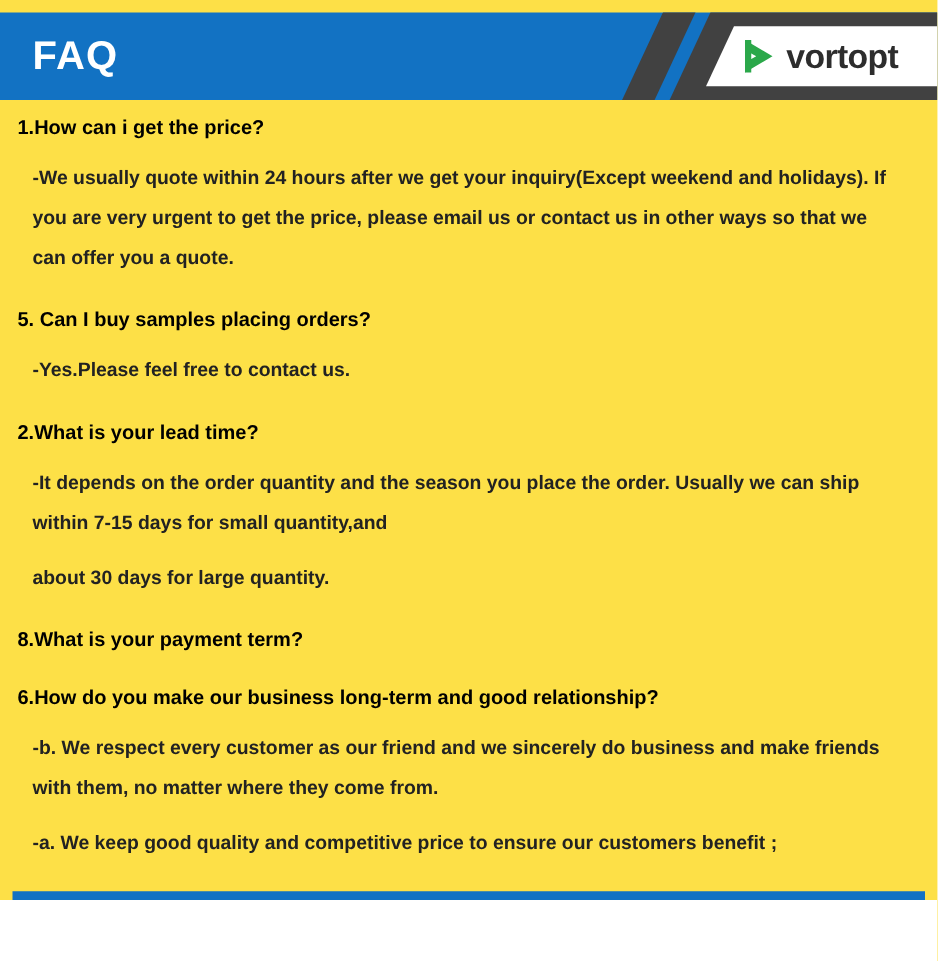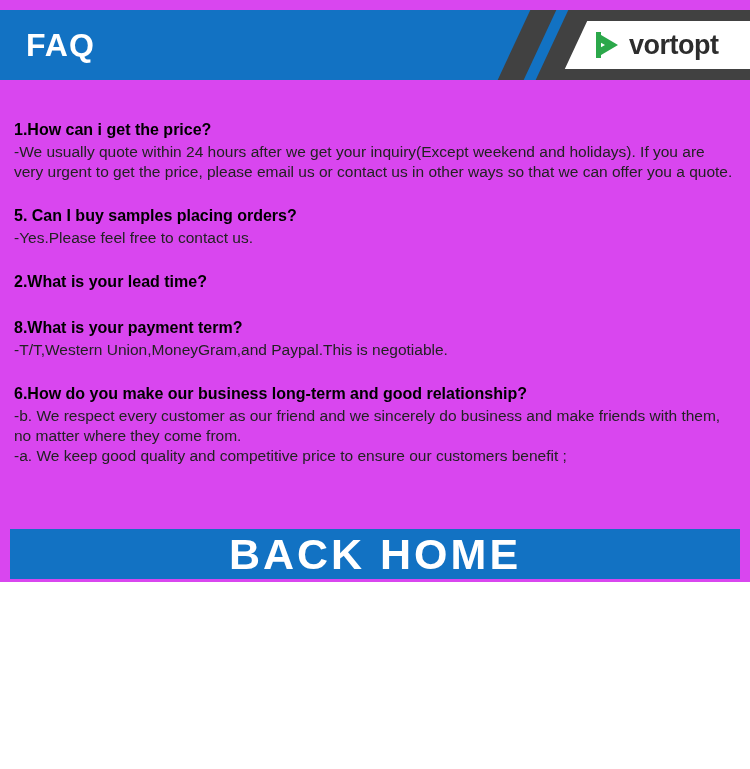--- a/index.html
+++ b/index.html
@@ -1,23 +1,23 @@
 <!DOCTYPE html>
 <html style="--accent: #1272c3; --banner-dark: #414141;"><head>
 <meta charset="utf-8">
 <style>
   * { box-sizing: border-box; }
   html, body { margin: 0; padding: 0; background: #ffffff; }
   body { font-family: "Liberation Sans", "DejaVu Sans", sans-serif; }
 
   .page {
     width: 750px;
-    height: 582px;
+    height: 720px;
     margin: 0 auto;
-    background: #d946ef;
+    background: #fde047;
     display: flex;
     flex-direction: column;
     overflow: hidden;
   }
 
   
   .header {
     position: relative;
     height: 70px;
     margin-top: 10px;
@@ -77,36 +77,37 @@
     font-size: 27px;
     font-weight: 800;
     color: #2d2d2d;
     letter-spacing: -0.5px;
     line-height: 1;
   }
 
   
   .content {
     flex: 1 1 auto;
-    padding: 38px 16px 0 14px;
+    padding: 11px 16px 0 14px;
     font-size: 15.5px;
     color: #1b1b1b;
   }
   .faq-item { margin-bottom: 22px; }
   .question {
     margin: 0;
     font-size: 16px;
     font-weight: bold;
     color: #000000;
     line-height: 24px;
   }
   .answer {
-    margin: 0;
-    line-height: 20px;
+    margin: 12px;
+    line-height: 32px;
     color: #222222;
+    font-weight: bold;
   }
 
   
   .footer {
     flex: 0 0 auto;
     padding: 0 10px 3px 10px;
   }
   .back-home {
     height: 50px;
     background: var(--accent, #1272c3);
@@ -156,27 +157,28 @@
 
     <section class="faq-item">
       <h2 class="question">5. Can I buy samples placing orders?</h2>
       <div class="answers">
             <p class="answer">-Yes.Please feel free to contact us.</p>
           </div>
     </section>
 
     <section class="faq-item">
       <h2 class="question">2.What is your lead time?</h2>
+      <div class="answers">
+            <p class="answer">-It depends on the order quantity and the season you place the order. Usually we can ship within 7-15 days for small quantity,and</p>
+            <p class="answer">about 30 days for large quantity.</p>
+          </div>
     </section>
 
     <section class="faq-item">
       <h2 class="question">8.What is your payment term?</h2>
-      <div class="answers">
-            <p class="answer">-T/T,Western Union,MoneyGram,and Paypal.This is negotiable.</p>
-          </div>
     </section>
 
 
     <section class="faq-item">
       <h2 class="question">6.How do you make our business long-term and good relationship?</h2>
       <div class="answers">
             <p class="answer">-b. We respect every customer as our friend and we sincerely do business and make friends with them, no matter where they come from.</p>
             <p class="answer">-a. We keep good quality and competitive price to ensure our customers benefit ;</p>
           </div>
     </section>

